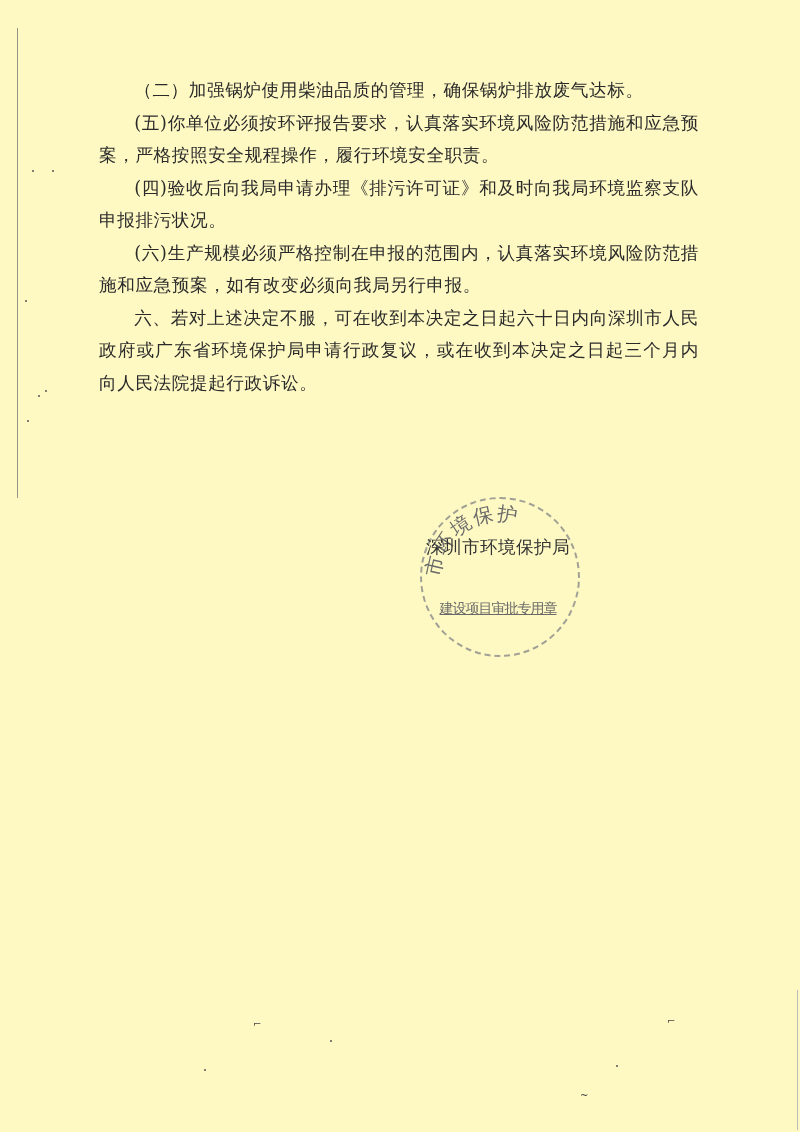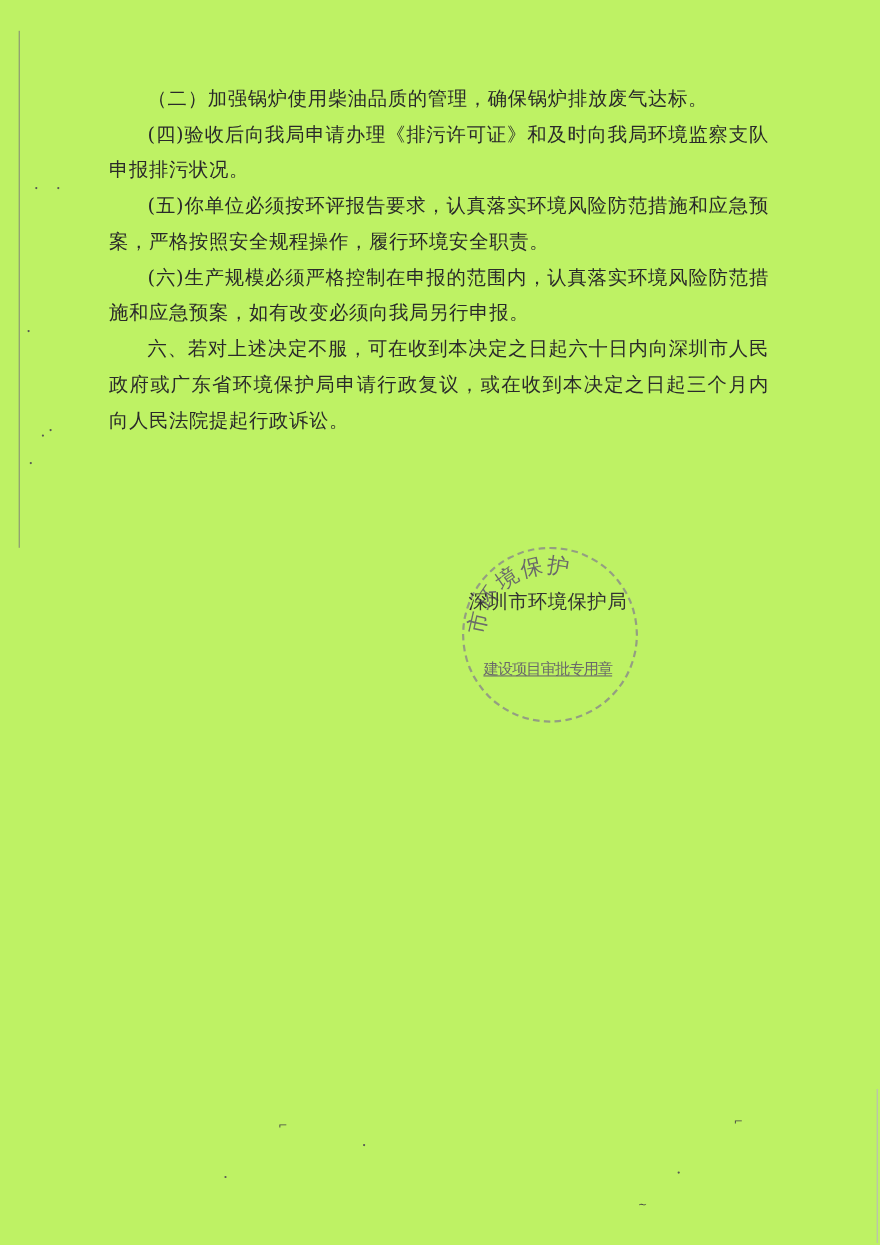--- a/index.html
+++ b/index.html
@@ -12,21 +12,21 @@
       height: 1132px;
       position: relative;
       overflow: hidden;
       font-family: "DejaVu Serif", "Liberation Serif", serif;
       color: #2a2a2a;
     }
     .page {
       position: absolute;
       left: 0; top: 0;
       width: 800px; height: 1132px;
-      background: #bef264;
+      background: #fef9c3;
     }
     .binding-line {
       position: absolute;
       left: 17px; top: 28px;
       width: 1px; height: 470px;
       background: #7a7a7a;
       opacity: 0.8;
     }
     .right-edge {
       position: absolute;
@@ -118,22 +118,22 @@
 </head>
 <body>
 
 <div class="page">
 
   <div class="binding-line"></div>
   <div class="right-edge"></div>
 
   <div class="body-text">
     <p class="para">（二）加强锅炉使用柴油品质的管理，确保锅炉排放废气达标。</p>
+    <p class="para">(五)你单位必须按环评报告要求，认真落实环境风险防范措施和应急预案，严格按照安全规程操作，履行环境安全职责。</p>
     <p class="para">(四)验收后向我局申请办理《排污许可证》和及时向我局环境监察支队申报排污状况。</p>
-    <p class="para">(五)你单位必须按环评报告要求，认真落实环境风险防范措施和应急预案，严格按照安全规程操作，履行环境安全职责。</p>
     <p class="para">(六)生产规模必须严格控制在申报的范围内，认真落实环境风险防范措施和应急预案，如有改变必须向我局另行申报。</p>
     <p class="para">六、若对上述决定不服，可在收到本决定之日起六十日内向深圳市人民政府或广东省环境保护局申请行政复议，或在收到本决定之日起三个月内向人民法院提起行政诉讼。</p>
   </div>
 
   <div class="seal-block">
     <div class="seal"></div>
     <svg class="seal-arc" viewBox="0 0 160 160">
       <defs>
         <path id="arcPath" d="M 25 95 A 58 58 0 0 1 140 70"></path>
       </defs>

